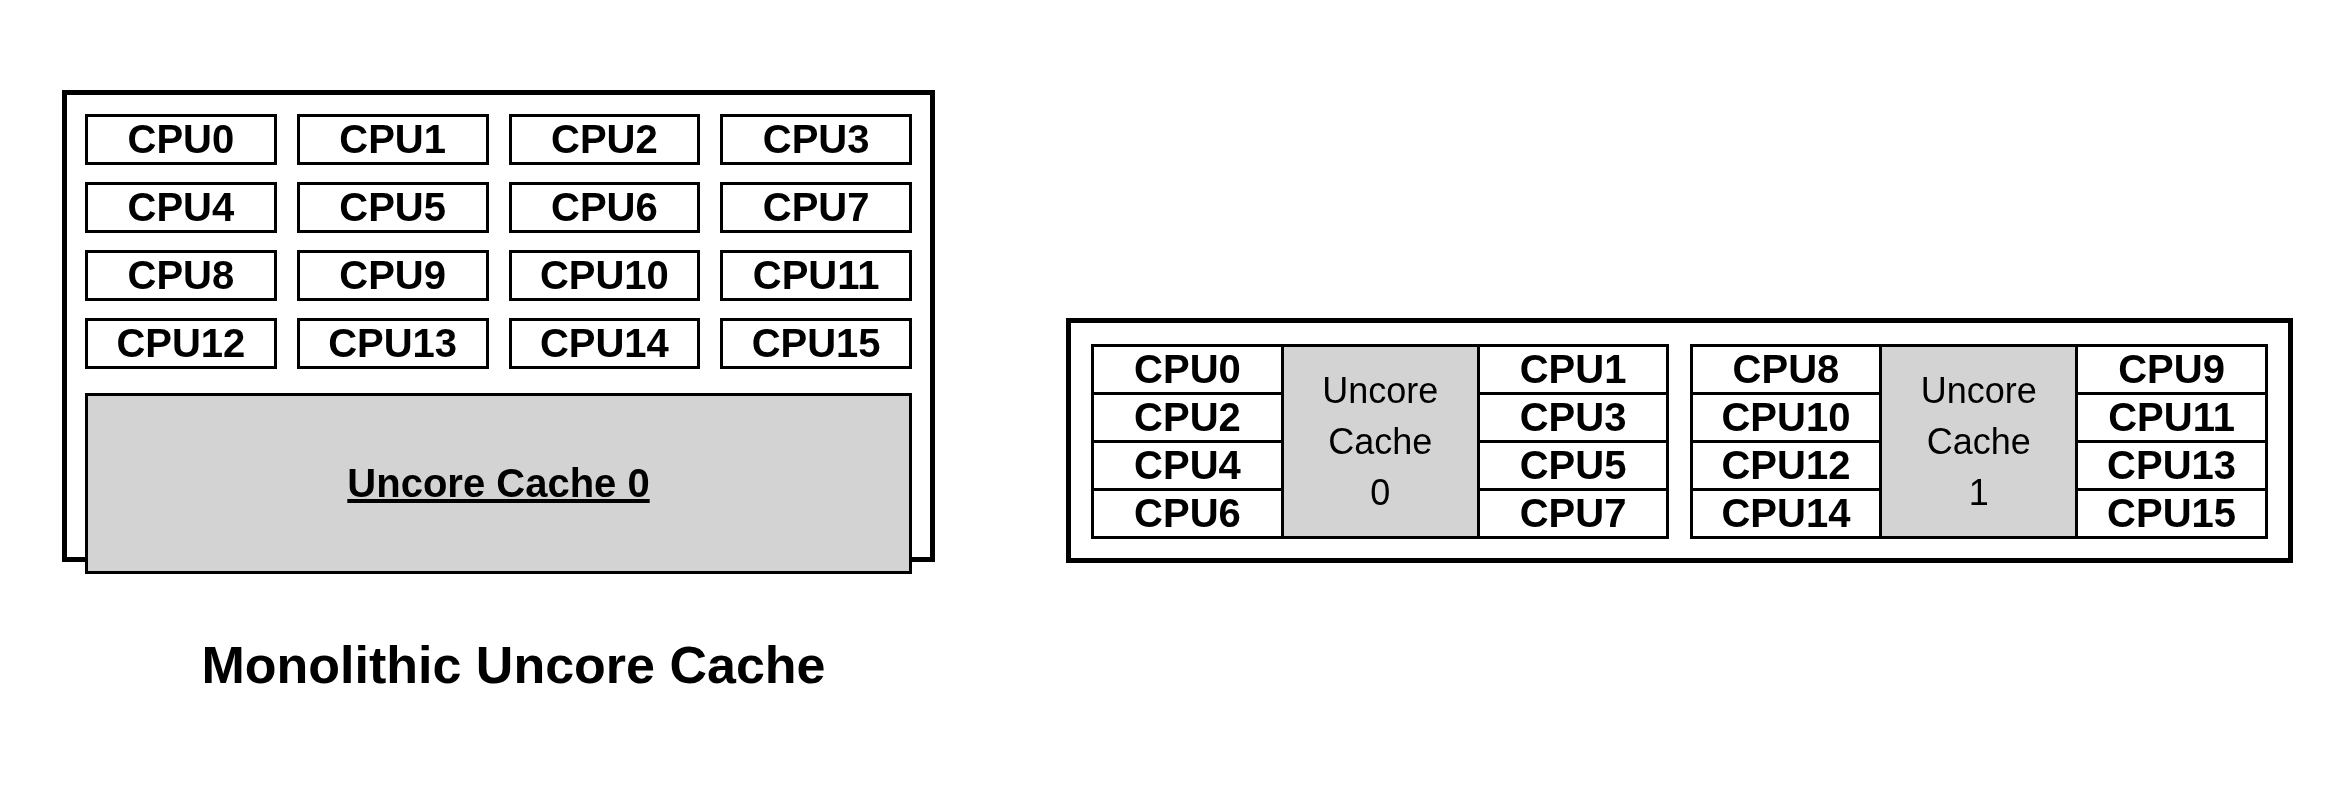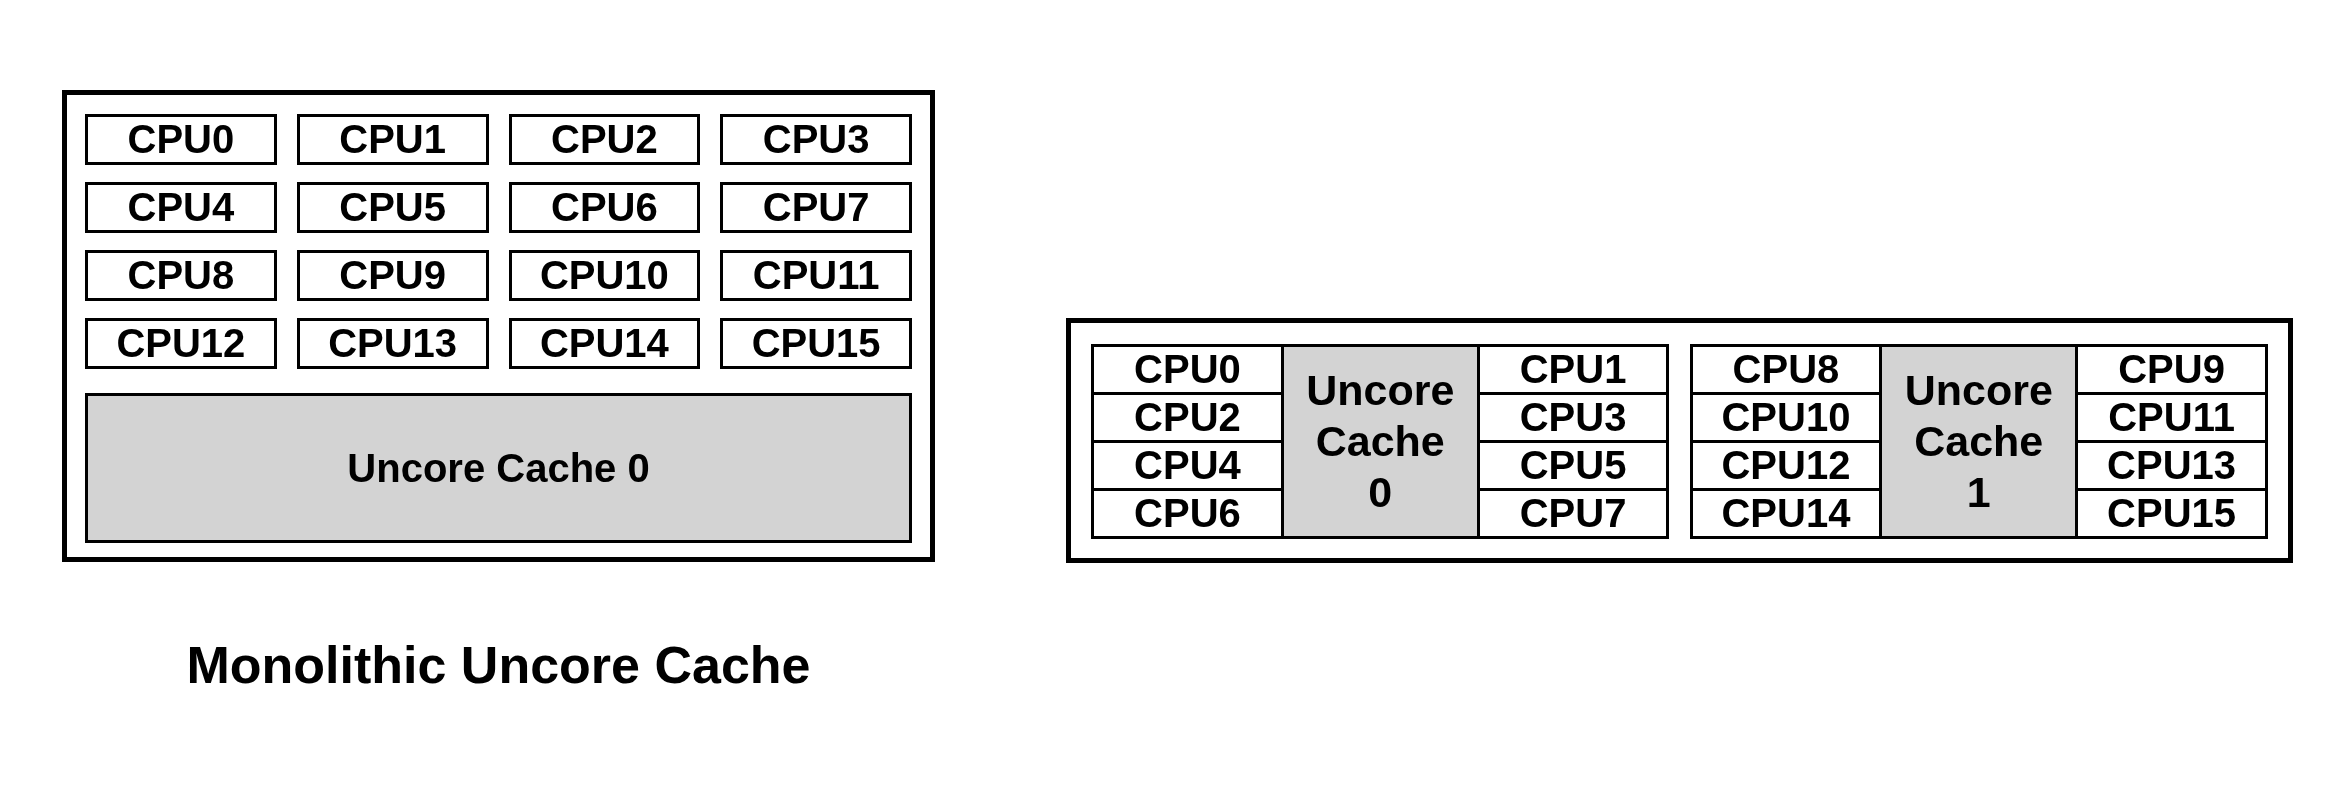--- a/index.html
+++ b/index.html
@@ -36,29 +36,30 @@
     display: flex;
     align-items: center;
     justify-content: center;
     font-weight: bold;
     font-size: 40px;
     background: #fff;
     white-space: nowrap;
   }
   .uncore-mono {
     margin-top: 24px;
-    height: 150px;
+    height: 181px;
     border: 3px solid var(--line, #000);
     box-sizing: border-box;
     background: var(--cache, #d3d3d3);
     display: flex;
     align-items: center;
     justify-content: center;
     font-weight: bold;
     font-size: 40px;
+    text-decoration: underline;
   }
 
   
   .split-box {
     position: absolute;
     left: 1066px; top: 318px;
     width: 1227px; height: 245px;
     border: 5px solid var(--line, #000);
     box-sizing: border-box;
     background: #fff;
@@ -95,40 +96,40 @@
   .uncore-split {
     flex: 1 1 0;
     margin-left: -3px;
     border: 3px solid var(--line, #000);
     box-sizing: border-box;
     background: var(--cache, #d3d3d3);
     display: flex;
     flex-direction: column;
     align-items: center;
     justify-content: center;
-    font-weight: bold;
-    font-size: 43px;
+    font-weight: normal;
+    font-size: 36px;
     line-height: 51px;
     position: relative;
     z-index: 1;
     text-align: center;
   }
 
   
   .caption {
     position: absolute;
     margin: 0;
     top: 634px;
     font-size: 52px;
     line-height: 62px;
     font-weight: bold;
     text-align: center;
     white-space: nowrap;
   }
-  .caption.mono-caption  { left: 62px;   width: 873px; text-align: center;  }
+  .caption.mono-caption  { left: 77px;   width: 873px; text-align: center;  }
   .caption.split-caption { left: 1066px; width: 1227px; }
 </style>
 </head>
 <body>
 
 <div class="canvas">
 
   <div class="mono-box">
     <div class="cpu-grid">
       <div class="cpu-cell">CPU0</div>

